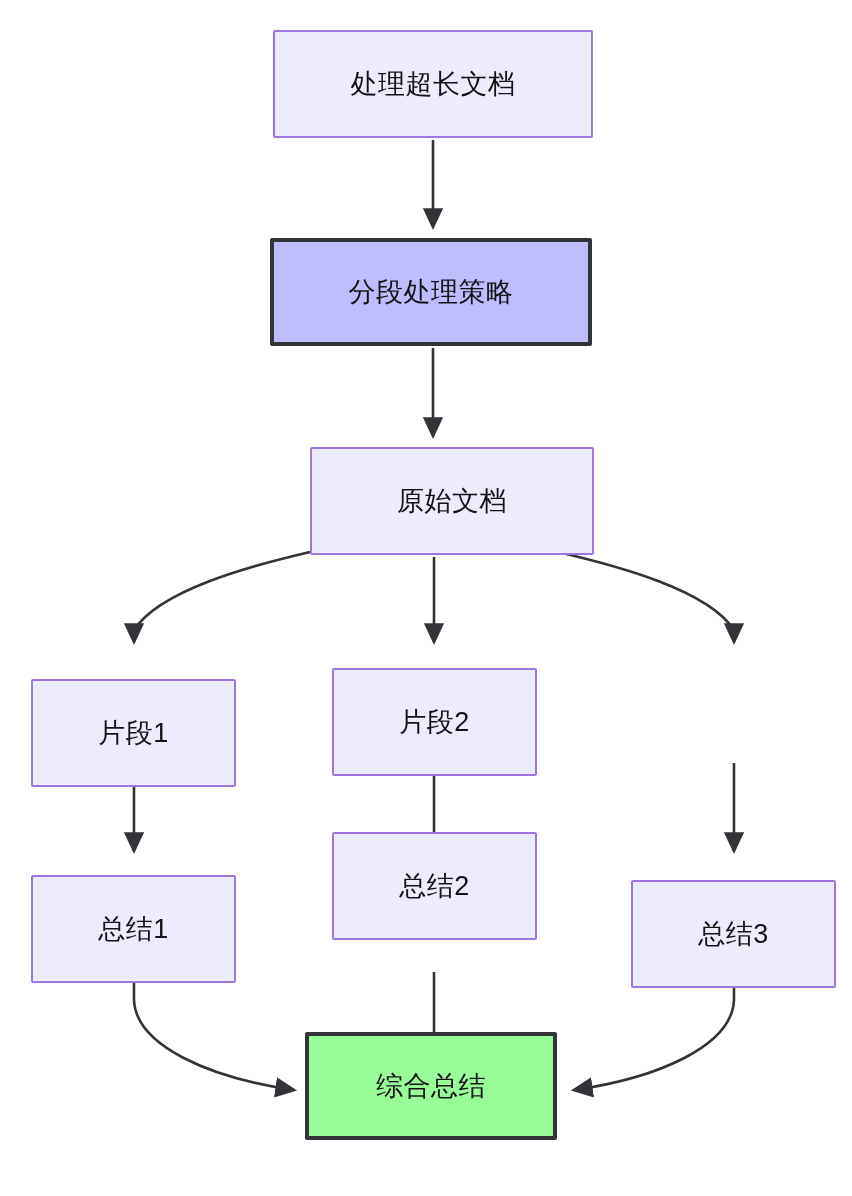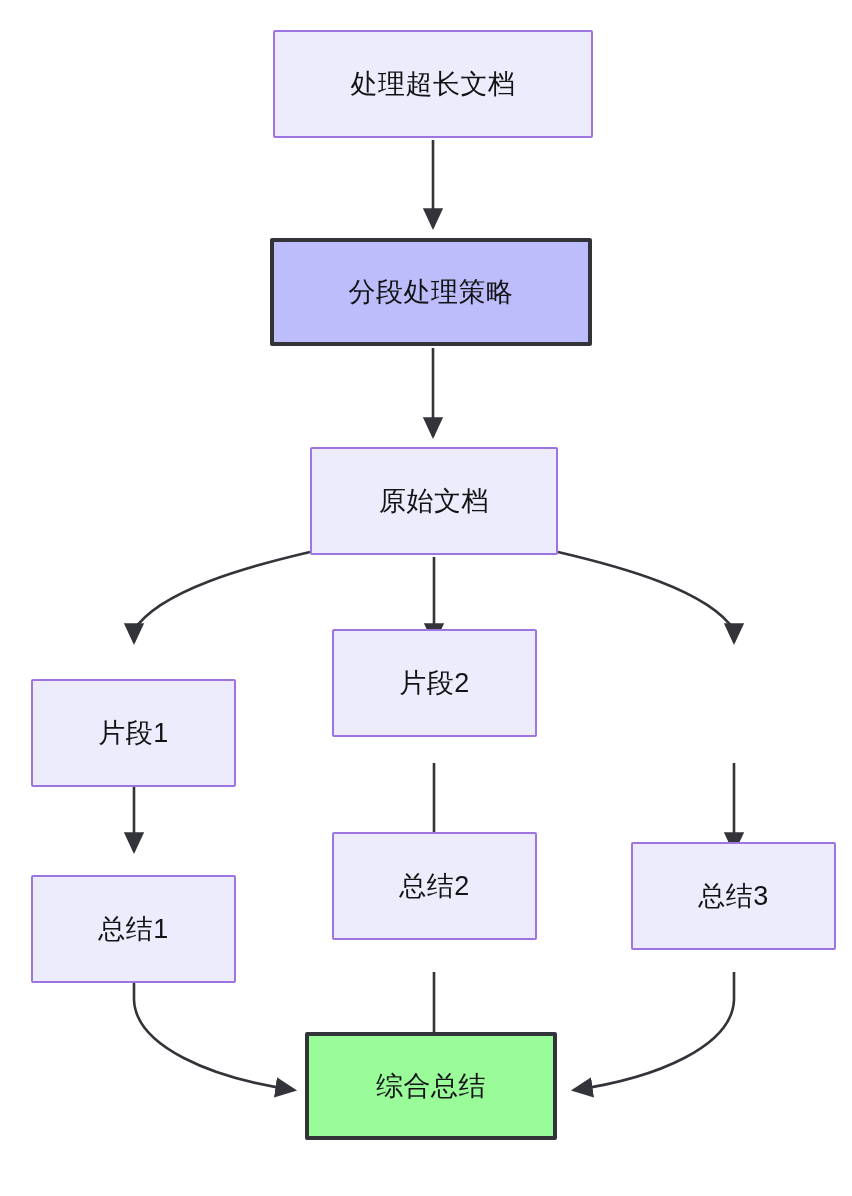--- a/index.html
+++ b/index.html
@@ -83,42 +83,42 @@
   </svg>
 
   <div class="node" style="left:273px; top:30px; width:320px; height:108px;">
     <span class="node-label">处理超长文档</span>
   </div>
 
   <div class="node highlight" style="left:270px; top:238px; width:322px; height:108px;">
     <span class="node-label">分段处理策略</span>
   </div>
 
-  <div class="node" style="left:310px; top:447px; width:248px; height:108px;">
+  <div class="node" style="left:310px; top:447px; width:284px; height:108px;">
     <span class="node-label">原始文档</span>
   </div>
 
   <div class="node" style="left:31px; top:653px; width:205px; height:108px;margin-top:26px;">
     <span class="node-label">片段1</span>
   </div>
 
-  <div class="node" style="left:332px; top:629px; width:205px; height:108px;">
+  <div class="node" style="left:332px; top:668px; width:205px; height:108px;">
     <span class="node-label">片段2</span>
   </div>
 
 
   <div class="node" style="left:31px; top:862px; width:205px; height:108px;margin-top:13px;">
     <span class="node-label">总结1</span>
   </div>
 
   <div class="node" style="left:332px; top:832px; width:205px; height:108px;">
     <span class="node-label">总结2</span>
   </div>
 
-  <div class="node" style="left:631px; top:842px; width:205px; height:108px;">
+  <div class="node" style="left:631px; top:880px; width:205px; height:108px;">
     <span class="node-label">总结3</span>
   </div>
 
   <div class="node result" style="left:305px; top:1032px; width:252px; height:108px;">
     <span class="node-label">综合总结</span>
   </div>
 
 </div>
 
 </body></html>

